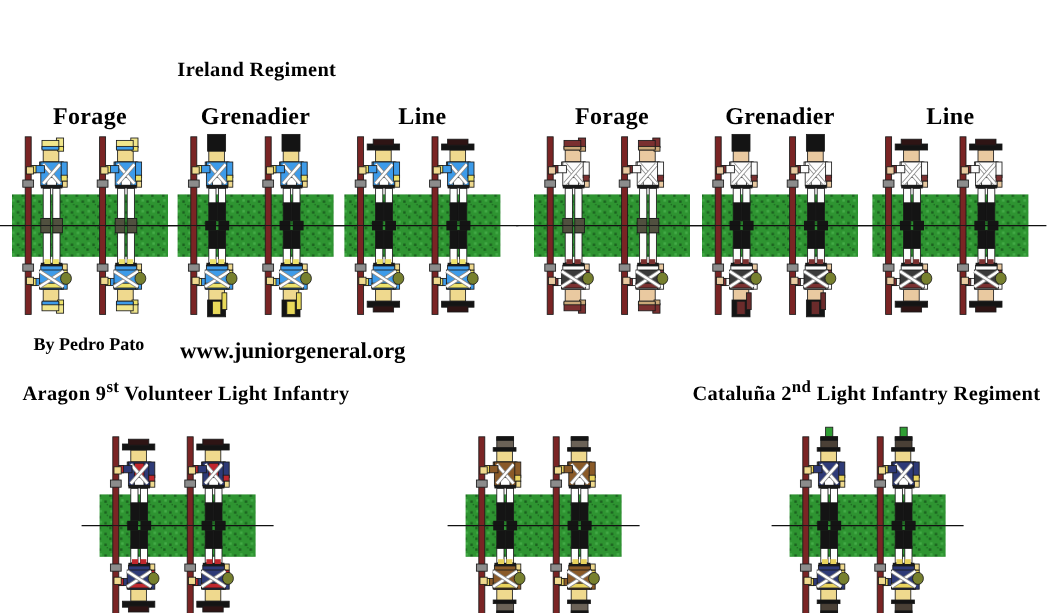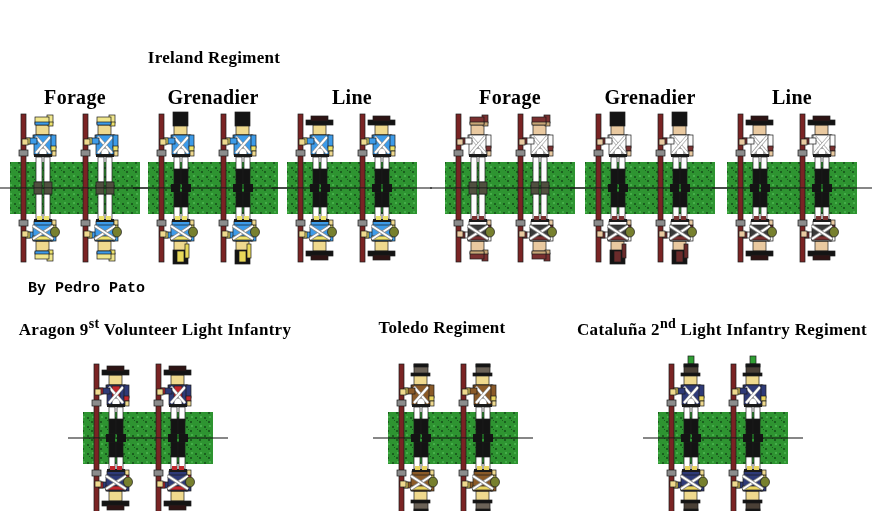--- a/index.html
+++ b/index.html
@@ -10,21 +10,21 @@
   .reg-title{
     position:absolute;transform:translateX(-50%);font-weight:bold;
     font-size:17px;letter-spacing:.3px;white-space:nowrap;
   }
   .unit-label{
     position:absolute;transform:translateX(-50%);font-weight:bold;
     font-size:20px;letter-spacing:.3px;white-space:nowrap;
   }
   .reg-title sup{font-size:14px;}
   .credit{
-    position:absolute;font-family:Liberation Mono, monospace;
+    position:absolute;font-family:Liberation Serif, serif;
     font-weight:bold;white-space:nowrap;text-align:right;
   }
   .credit.author{font-size:15px;}
   .credit.site{font-size:19px;}
   svg.unit{position:absolute;overflow:visible;}
 </style>
 </head>
 <body>
 
 <div class="canvas">
@@ -807,25 +807,25 @@
         <line x1="14" y1="25" x2="34" y2="38" stroke="#FFFFFF" stroke-width="2"></line>
         <line x1="34" y1="25" x2="14" y2="38" stroke="#8A8A8A" stroke-width="3.4"></line>
         <line x1="34" y1="25" x2="14" y2="38" stroke="#FFFFFF" stroke-width="2"></line>
         <ellipse cx="36" cy="32" rx="4.5" ry="5" fill="#77802E" stroke="#1A1A1A" stroke-width="0.7"></ellipse>
         <rect x="18" y="44" width="5" height="4" fill="#7A3030"></rect>
         <rect x="25" y="44" width="5" height="4" fill="#7A3030"></rect>
       </g>
     </svg>
 
   <div class="credit author" style="left:28px;top:240px">By Pedro Pato</div>
+  <div class="credit site" style="left:150px;top:242px">www.juniorgeneral.org</div>
 
   <div class="reg-title" style="left:155px;top:276px">
     <span>Aragon 9</span><sup>st</sup><span> Volunteer Light Infantry</span>
   </div>
-  <div class="reg-title" style="left:442px;top:278px">Toledo Regiment</div>
   <div class="reg-title" style="left:722px;top:276px">
     <span>Cataluña 2</span><sup>nd</sup><span> Light Infantry Regiment</span>
   </div>
 
   <svg class="unit" style="left:68px;top:312px" width="160" height="178" viewBox="0 0 160 178">
       <defs>
         <pattern id="grass6" width="9" height="9" patternUnits="userSpaceOnUse">
           <rect x="0" y="0" width="9" height="9" fill="#2E9431"></rect>
           <rect x="1" y="2" width="2" height="2" fill="#1A5E1E"></rect>
           <rect x="5" y="6" width="2" height="2" fill="#1A5E1E"></rect>

